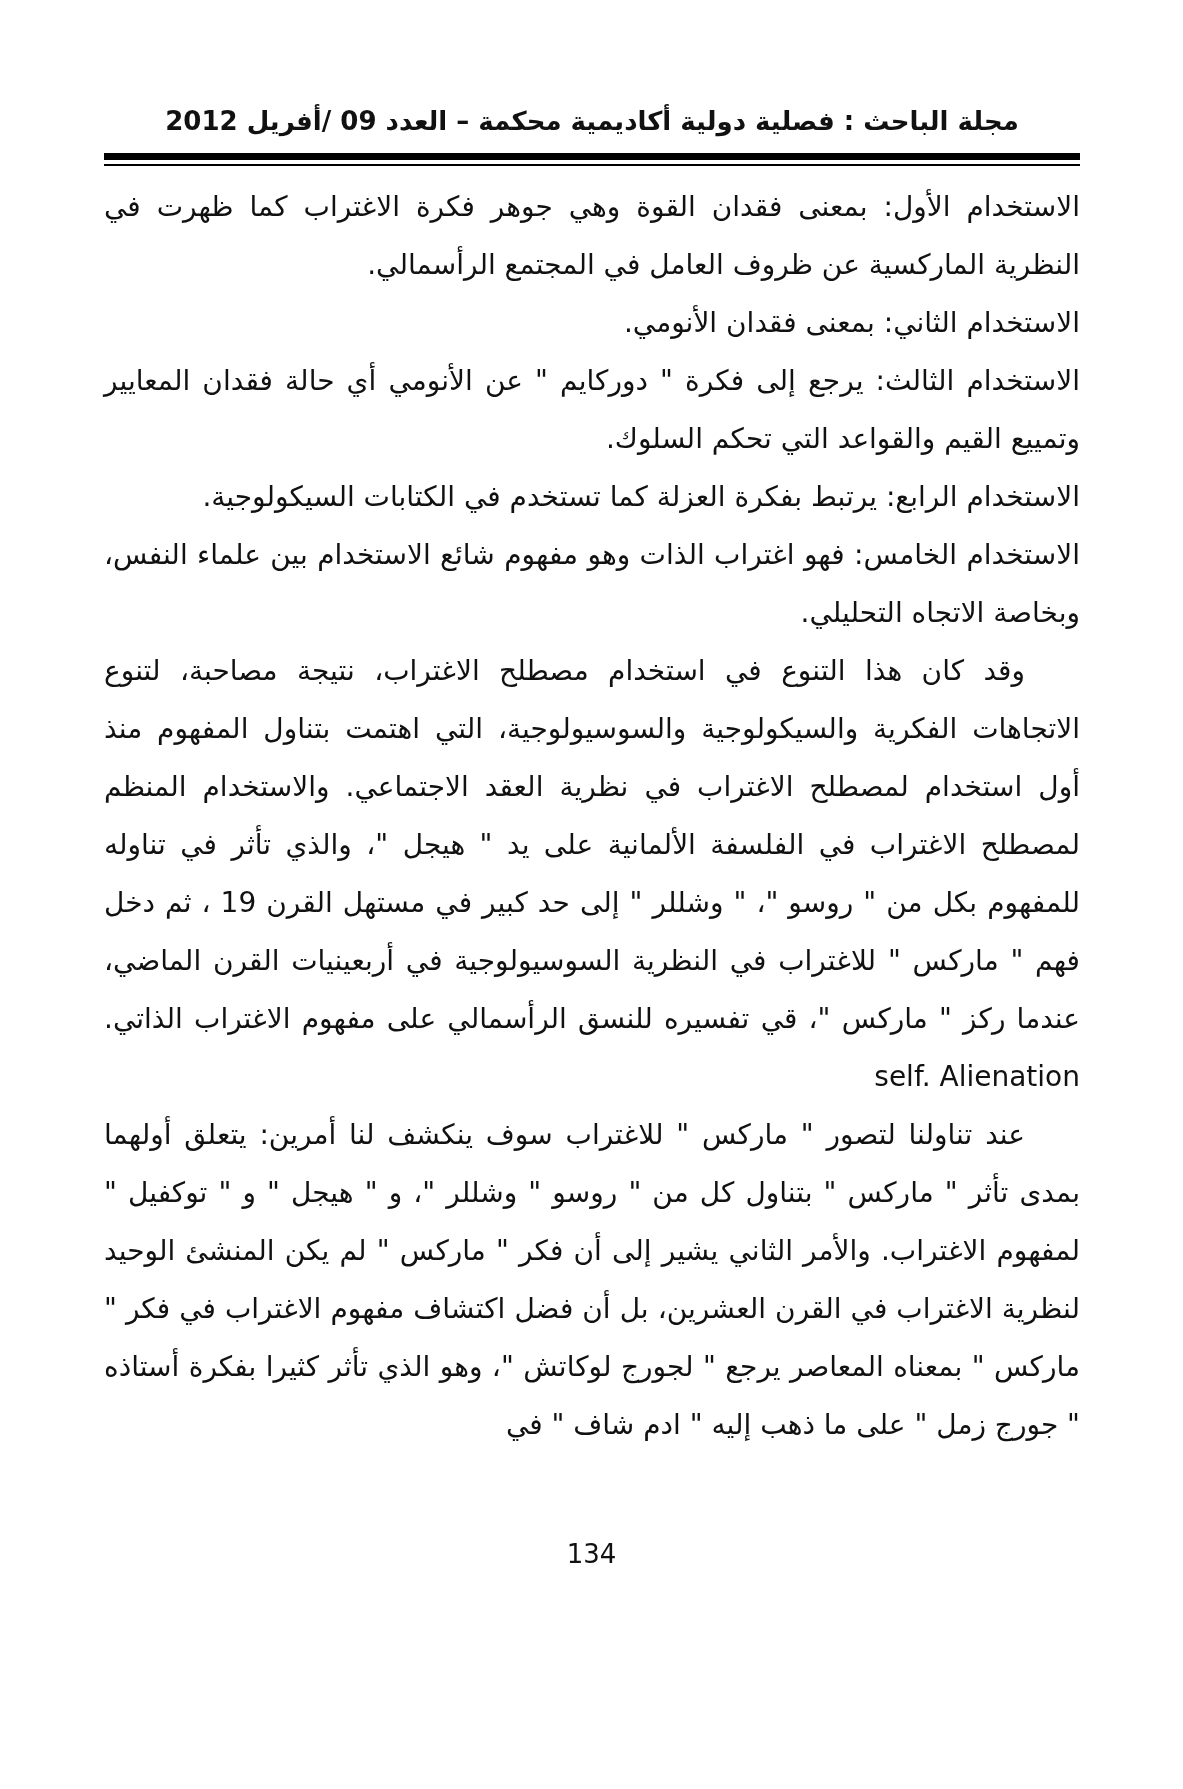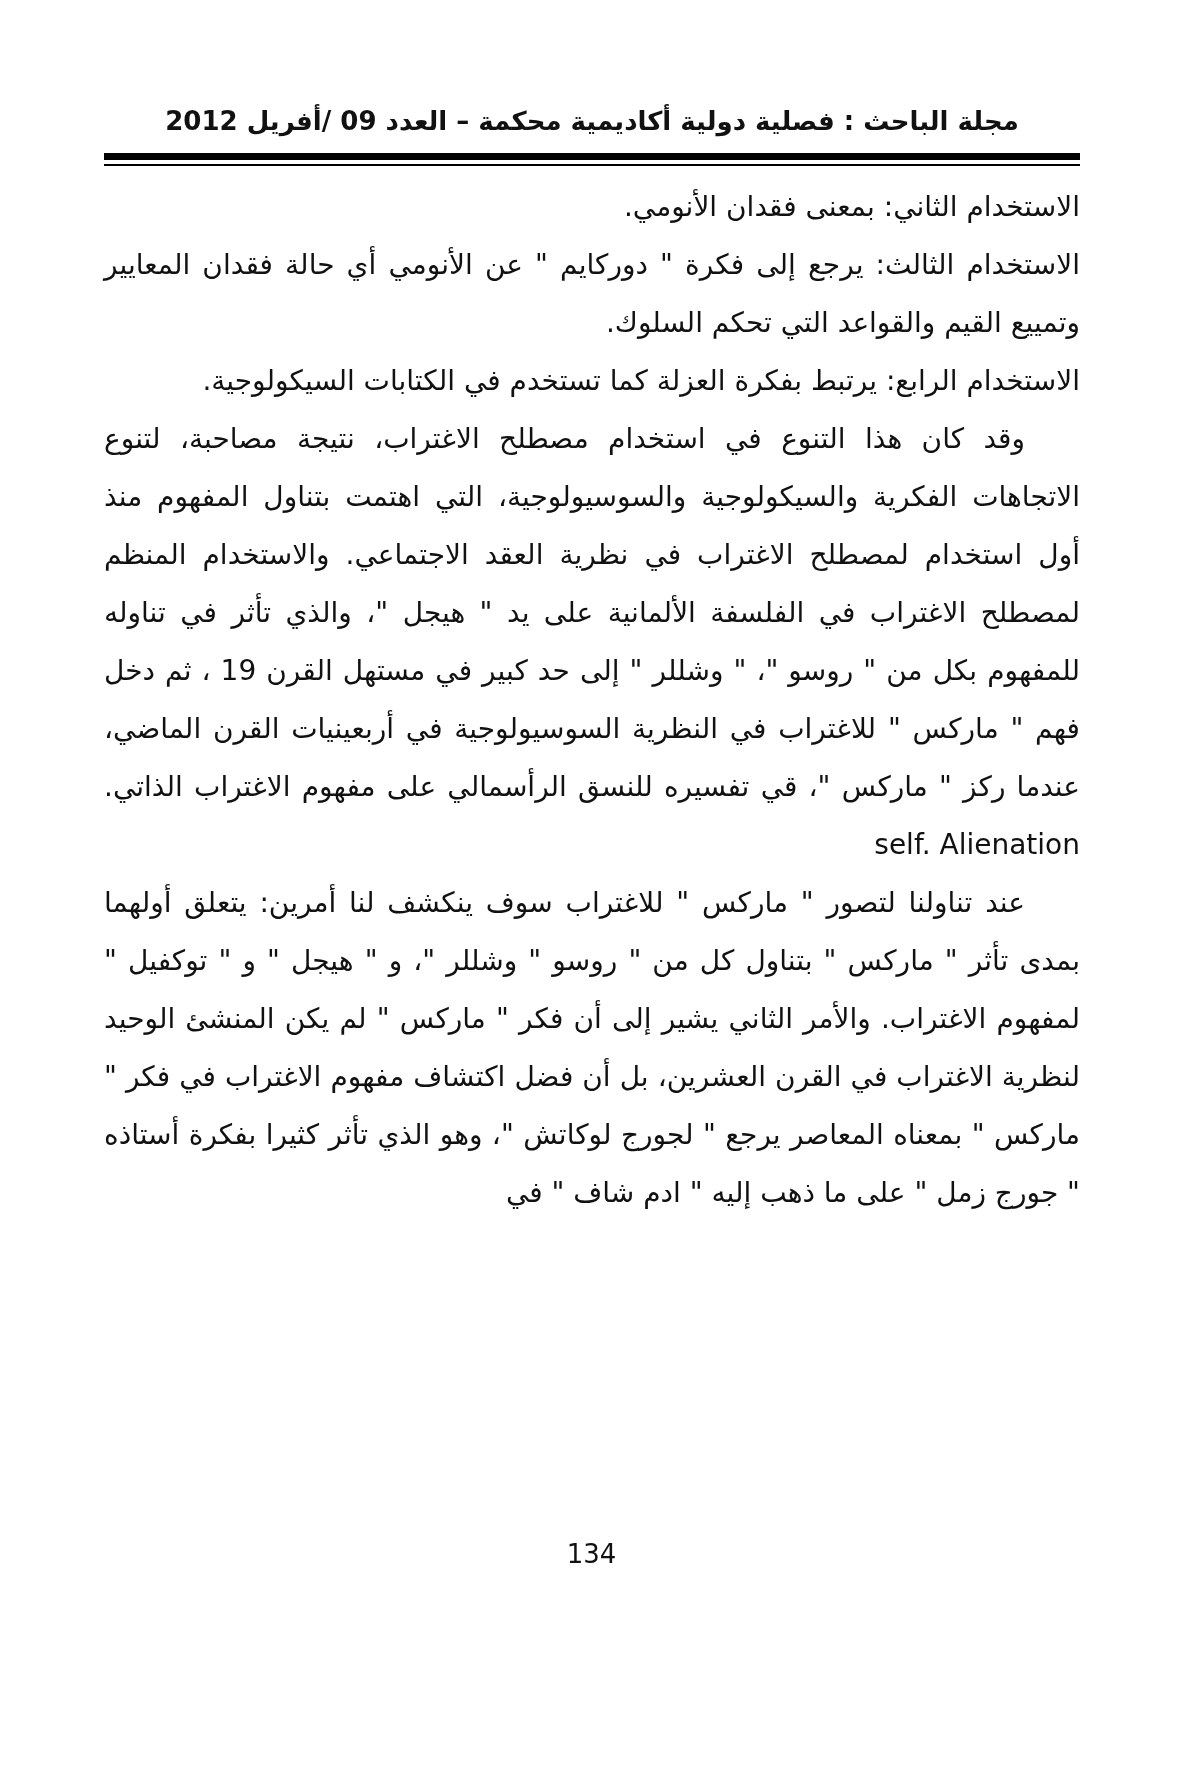--- a/index.html
+++ b/index.html
@@ -57,22 +57,24 @@
 </head>
 <body>
 
 <div class="page">
 
   <div class="journal-header">مجلة الباحث : فصلية دولية أكاديمية محكمة – العدد 09 /أفريل 2012</div>
 
   <div class="header-rule"></div>
 
   <div class="article-body">
+    <p>الاستخدام الأول: بمعنى فقدان القوة وهي جوهر فكرة الاغتراب كما ظهرت في النظرية الماركسية عن ظروف العامل في المجتمع الرأسمالي.</p>
     <p>الاستخدام الثاني: بمعنى فقدان الأنومي.</p>
     <p>الاستخدام الثالث: يرجع إلى فكرة " دوركايم " عن الأنومي أي حالة فقدان المعايير وتمييع القيم والقواعد التي تحكم السلوك.</p>
     <p>الاستخدام الرابع: يرتبط بفكرة العزلة كما تستخدم في الكتابات السيكولوجية.</p>
+    <p>الاستخدام الخامس: فهو اغتراب الذات وهو مفهوم شائع الاستخدام بين علماء النفس، وبخاصة الاتجاه التحليلي.</p>
     <p class="indent">وقد كان هذا التنوع في استخدام مصطلح الاغتراب، نتيجة مصاحبة، لتنوع الاتجاهات الفكرية والسيكولوجية والسوسيولوجية، التي اهتمت بتناول المفهوم منذ أول استخدام لمصطلح الاغتراب في نظرية العقد الاجتماعي. والاستخدام المنظم لمصطلح الاغتراب في الفلسفة الألمانية على يد " هيجل "، والذي تأثر في تناوله للمفهوم بكل من " روسو "، " وشللر " إلى حد كبير في مستهل القرن 19 ، ثم دخل فهم " ماركس " للاغتراب في النظرية السوسيولوجية في أربعينيات القرن الماضي، عندما ركز " ماركس "، قي تفسيره للنسق الرأسمالي على مفهوم الاغتراب الذاتي. self. Alienation</p>
     <p class="indent">عند تناولنا لتصور " ماركس " للاغتراب سوف ينكشف لنا أمرين: يتعلق أولهما بمدى تأثر " ماركس " بتناول كل من " روسو " وشللر "، و " هيجل " و " توكفيل " لمفهوم الاغتراب. والأمر الثاني يشير إلى أن فكر " ماركس " لم يكن المنشئ الوحيد لنظرية الاغتراب في القرن العشرين، بل أن فضل اكتشاف مفهوم الاغتراب في فكر " ماركس " بمعناه المعاصر يرجع " لجورج لوكاتش "، وهو الذي تأثر كثيرا بفكرة أستاذه " جورج زمل " على ما ذهب إليه " ادم شاف " في</p>
   </div>
 
   <div class="page-number">134</div>
 
 </div>
 
 </body></html>

